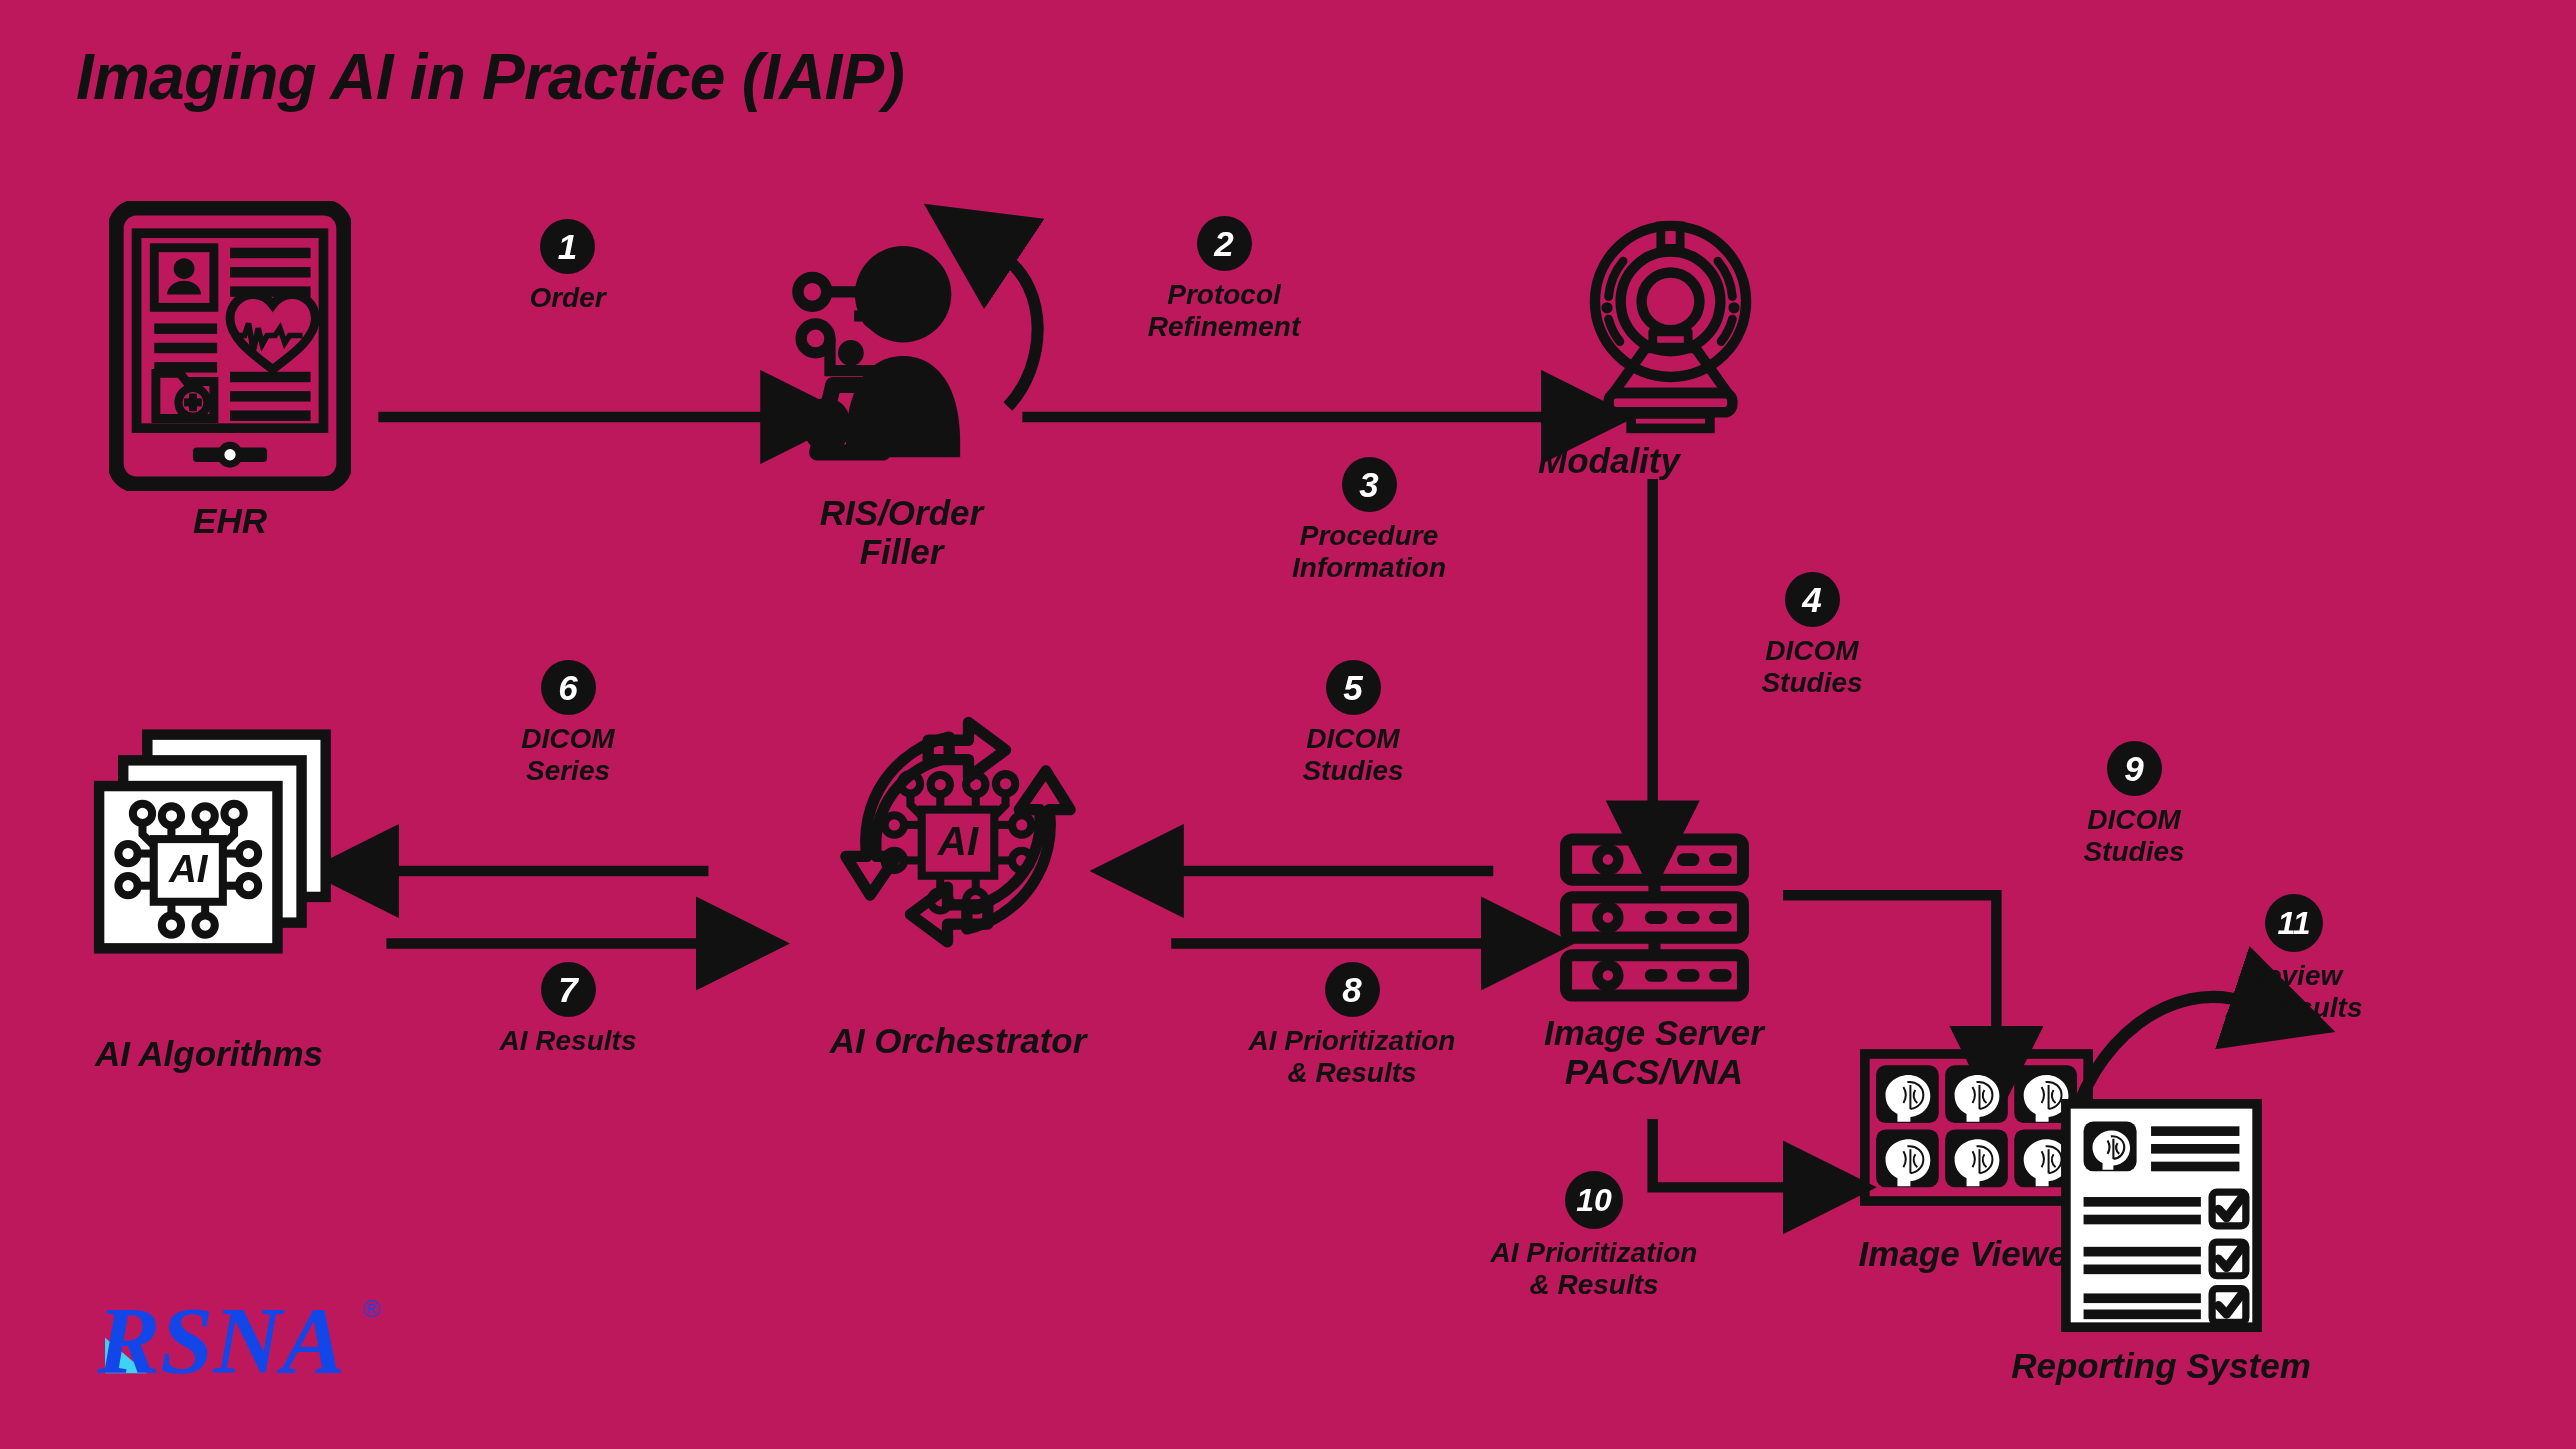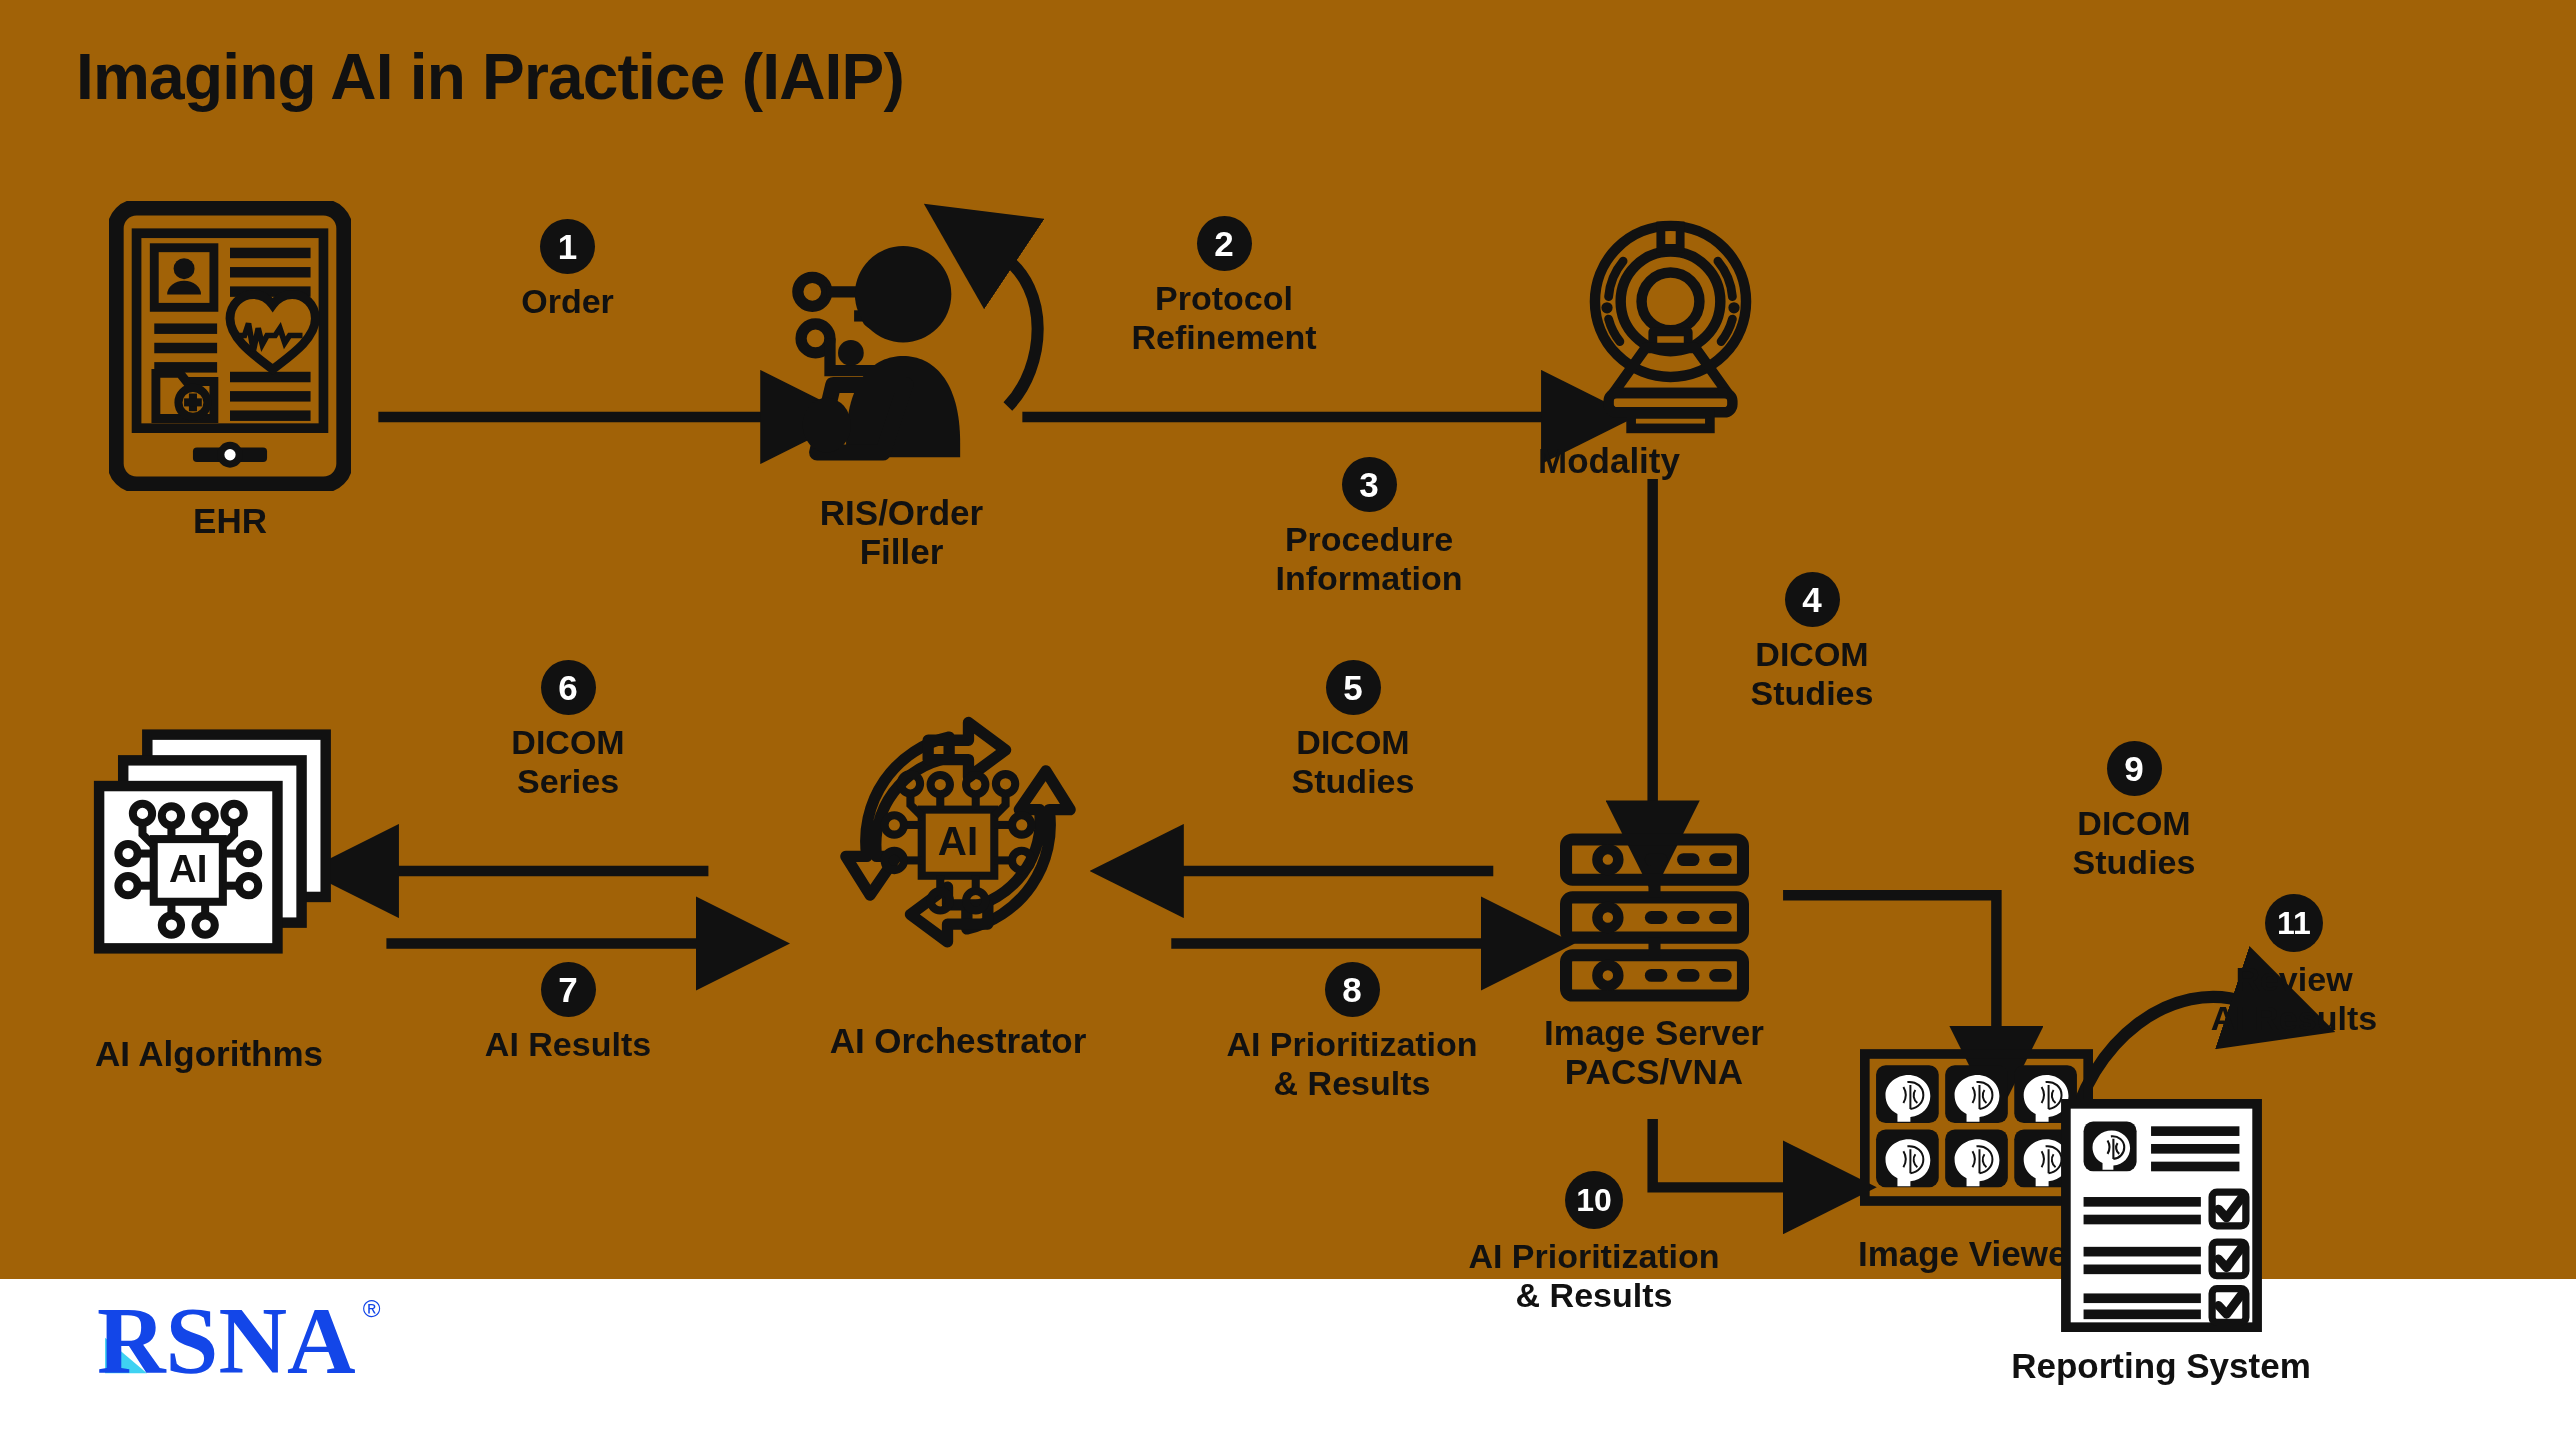--- a/index.html
+++ b/index.html
@@ -1,25 +1,25 @@
 <!DOCTYPE html>
 <html style="font-size:13px"><head>
 <meta charset="utf-8">
 <style>
   html,body{margin:0;padding:0;background:#ffffff;}
   body{width:2576px;height:1449px;font-family:"Liberation Sans",sans-serif;color:#111111;overflow:hidden;position:relative;}
-  #stage{position:absolute;left:0;top:0;width:2576px;height:1279px;background:#a16207;}
+  #stage{position:absolute;left:0;top:0;width:2576px;height:1449px;background:#be185d;font-style:italic;}
   svg.layer{position:absolute;left:0;top:0;width:2576px;height:1449px;}
   .ttl{position:absolute;left:76px;top:40px;font-size:64px;font-weight:bold;letter-spacing:-0.8px;white-space:nowrap;}
   .node-label{position:absolute;text-align:center;font-size:35px;font-weight:bold;line-height:1.12;white-space:pre-line;}
   .step{position:absolute;text-align:center;}
   .badge{width:55px;height:55px;border-radius:50%;background:#111;color:#fff;font-size:35px;font-weight:bold;
          display:flex;align-items:center;justify-content:center;margin:0 auto 8px auto;}
   .badge.wide{width:58px;height:58px;font-size:32px;}
-  .step-label{font-size:34px;font-weight:bold;line-height:1.14;white-space:pre-line;}
+  .step-label{font-size:28px;font-weight:bold;line-height:1.14;white-space:pre-line;}
   .icon-box{position:absolute;}
   .rsna{position:absolute;left:97px;top:1278px;}
 </style>
 </head>
 <body>
 
 <div id="stage">
 
   <div class="ttl">Imaging AI in Practice (IAIP)</div>
 

